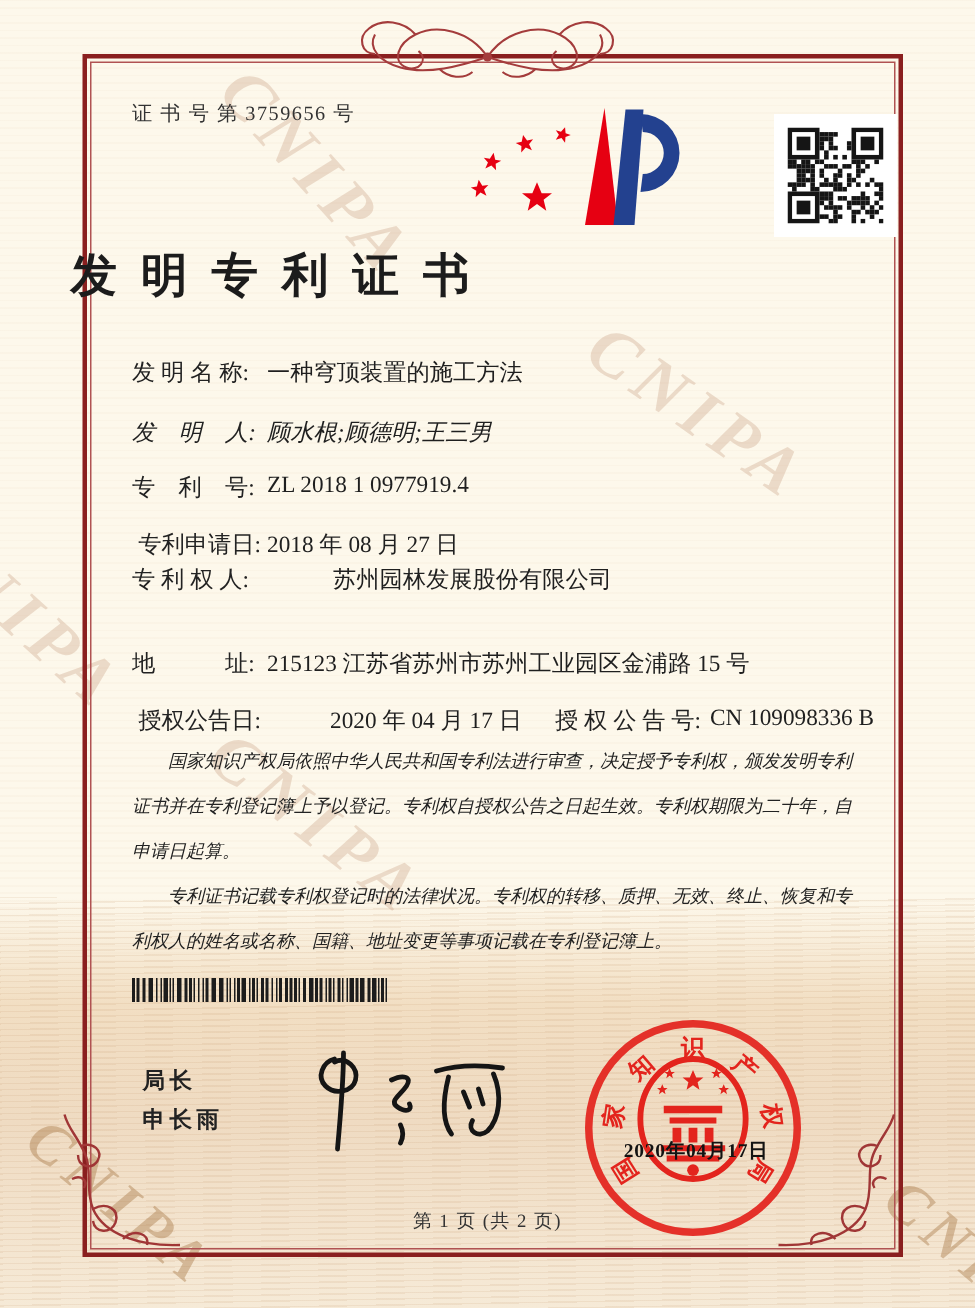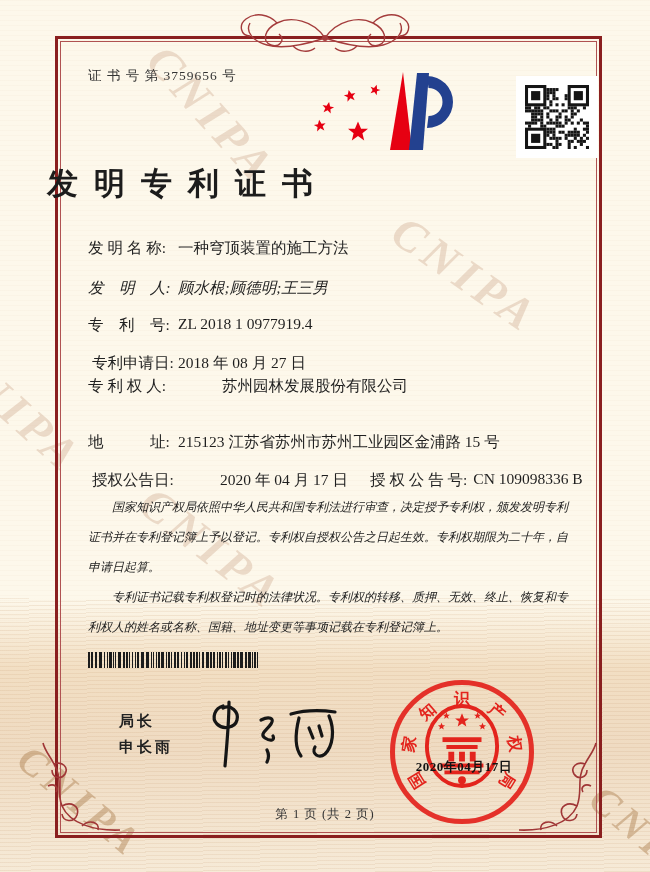--- a/index.html
+++ b/index.html
@@ -50,21 +50,21 @@
   .r7 .lab2{margin-right:6px;}
   
   .body-text{position:absolute;left:88px;top:492px;width:480px;z-index:3;
              font-size:12px;line-height:30px;font-style:italic;text-align:justify;color:#222;}
   .body-text p{margin:0;text-indent:2em;}
   
   .barcode{position:absolute;left:88px;top:652px;z-index:3;}
   
   .officer{position:absolute;left:95px;top:708px;z-index:4;
            font-family:"Liberation Sans", sans-serif;font-weight:700;font-size:15px;
-           letter-spacing:3px;color:#222;line-height:26px;margin-left:24px;}
+           letter-spacing:3px;color:#222;line-height:26px;}
   .signature{position:absolute;left:195px;top:692px;z-index:5;}
   
   .seal{position:absolute;left:390px;top:680px;width:144px;height:144px;z-index:6;}
   .seal-ring{position:absolute;inset:0;border:5px solid rgba(227,36,29,0.93);border-radius:50%;}
   .seal-emblem{position:absolute;left:33px;top:22px;}
   .ring-ch{position:absolute;left:50%;top:50%;width:20px;height:20px;margin:-10px 0 0 -10px;
            display:flex;align-items:center;justify-content:center;
            font-size:16px;font-weight:700;color:#e3241d;transform-origin:50% 50%;}
   .seal-date{position:absolute;left:394px;top:758px;width:140px;z-index:7;text-align:center;
              font-size:13px;font-weight:700;letter-spacing:0.5px;color:#131313;}

